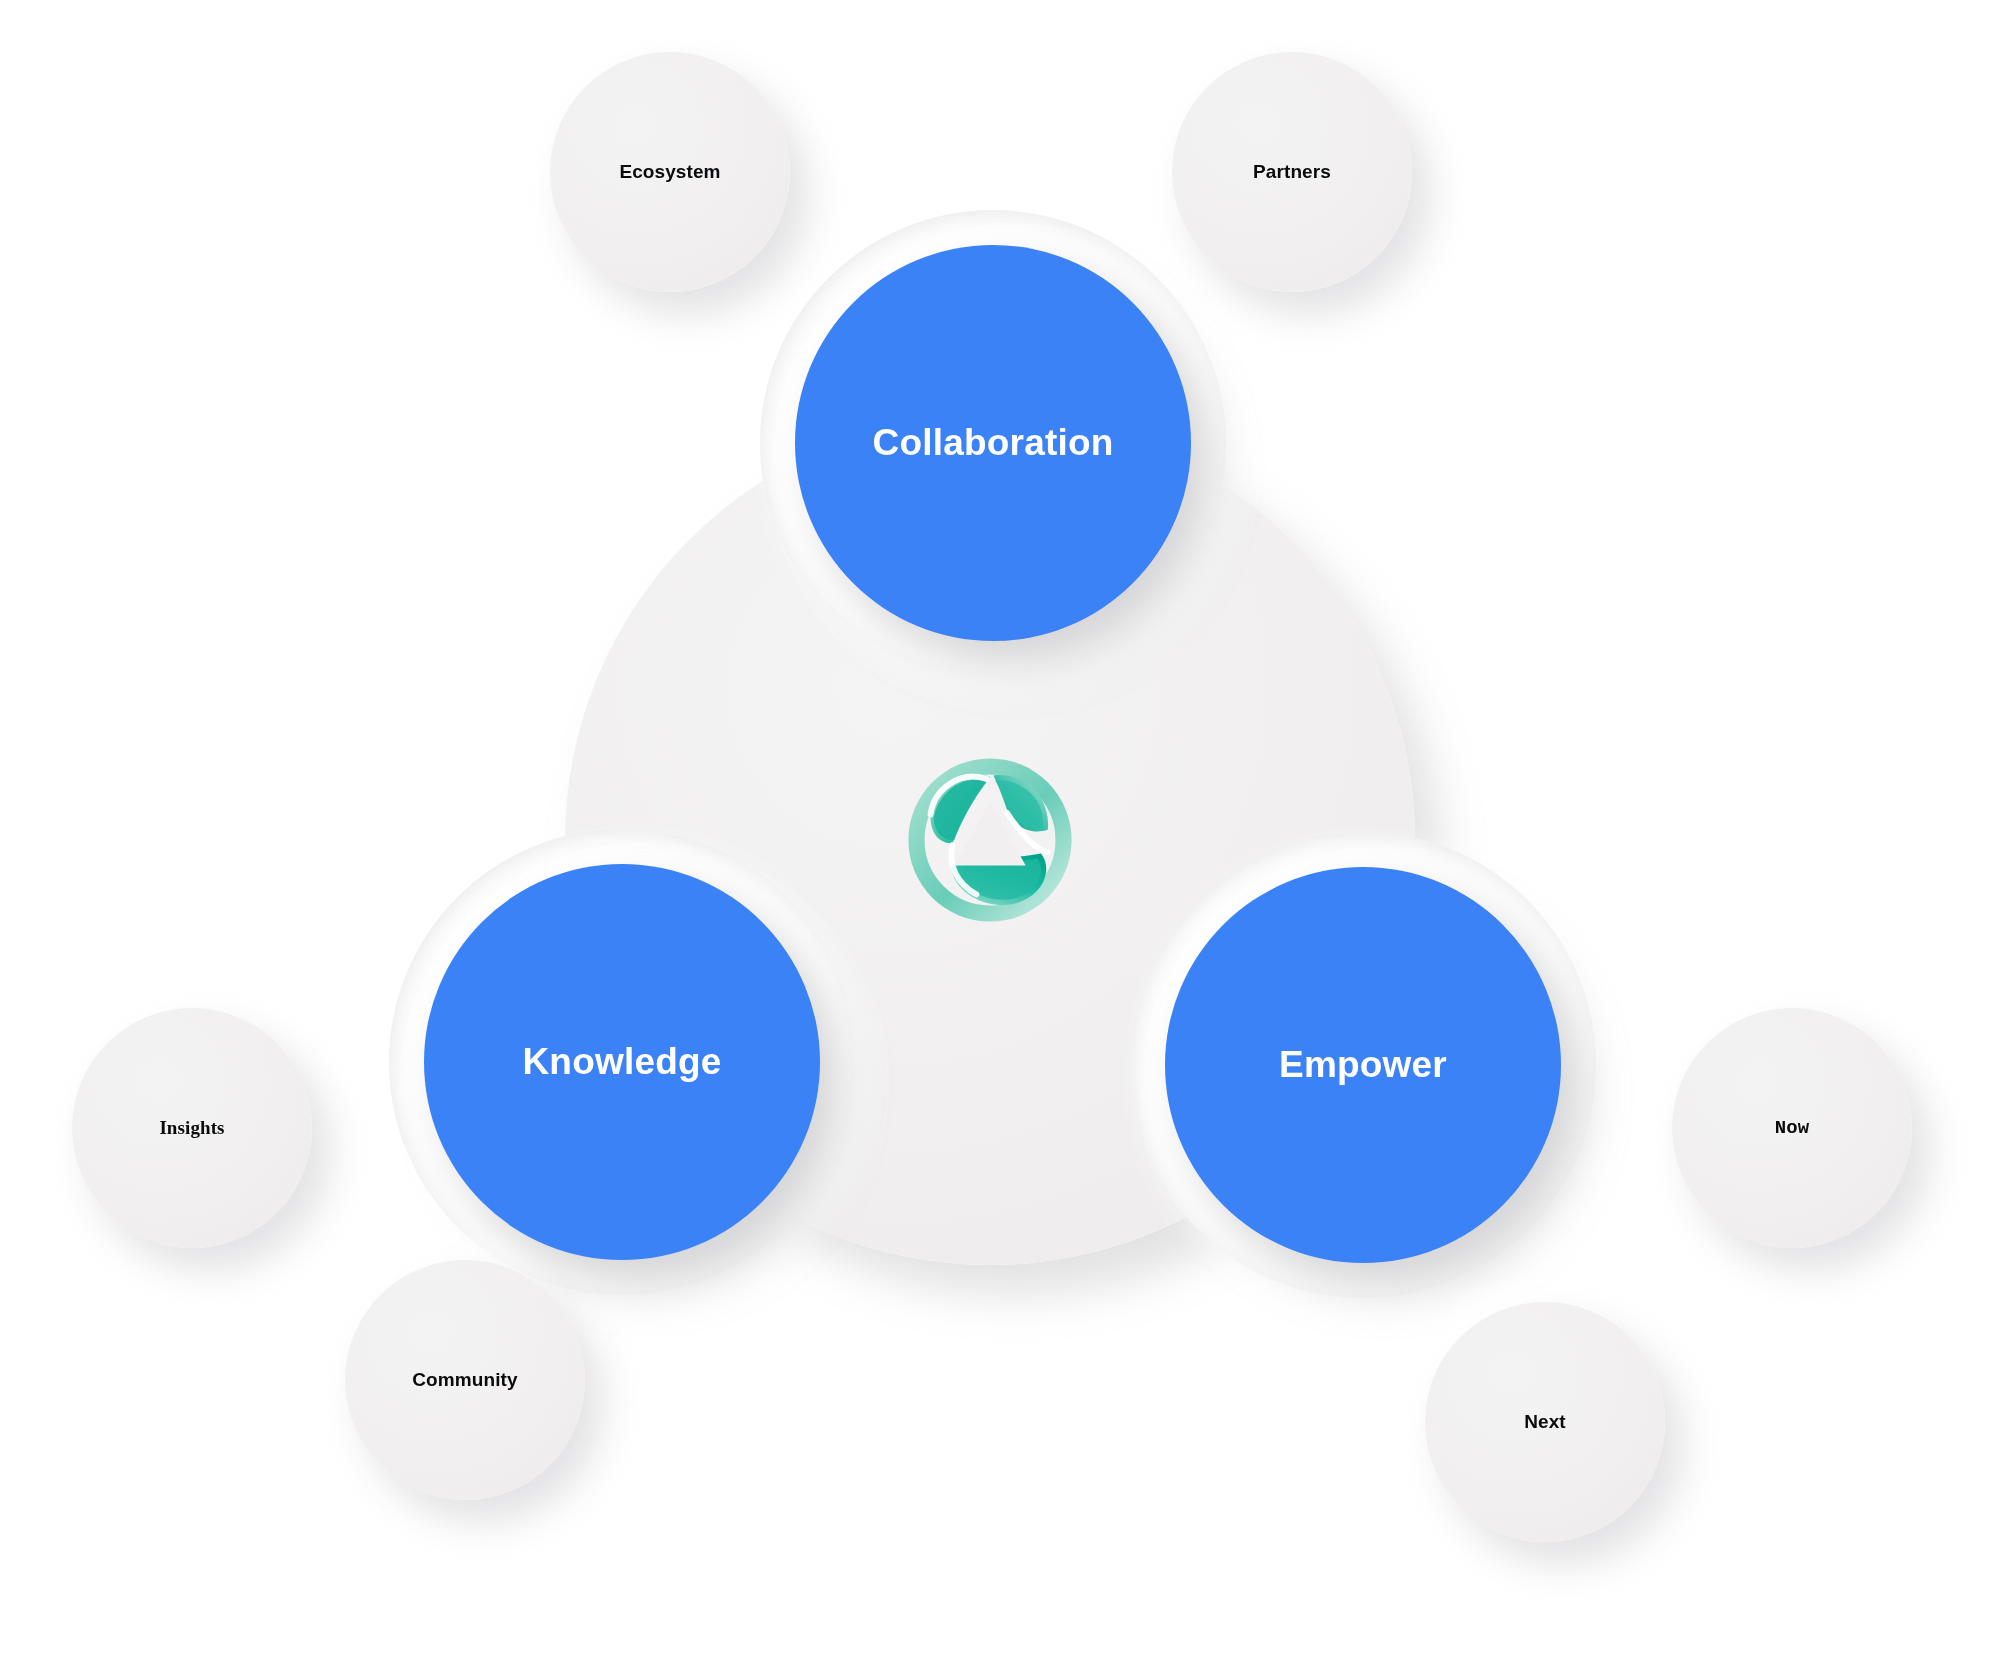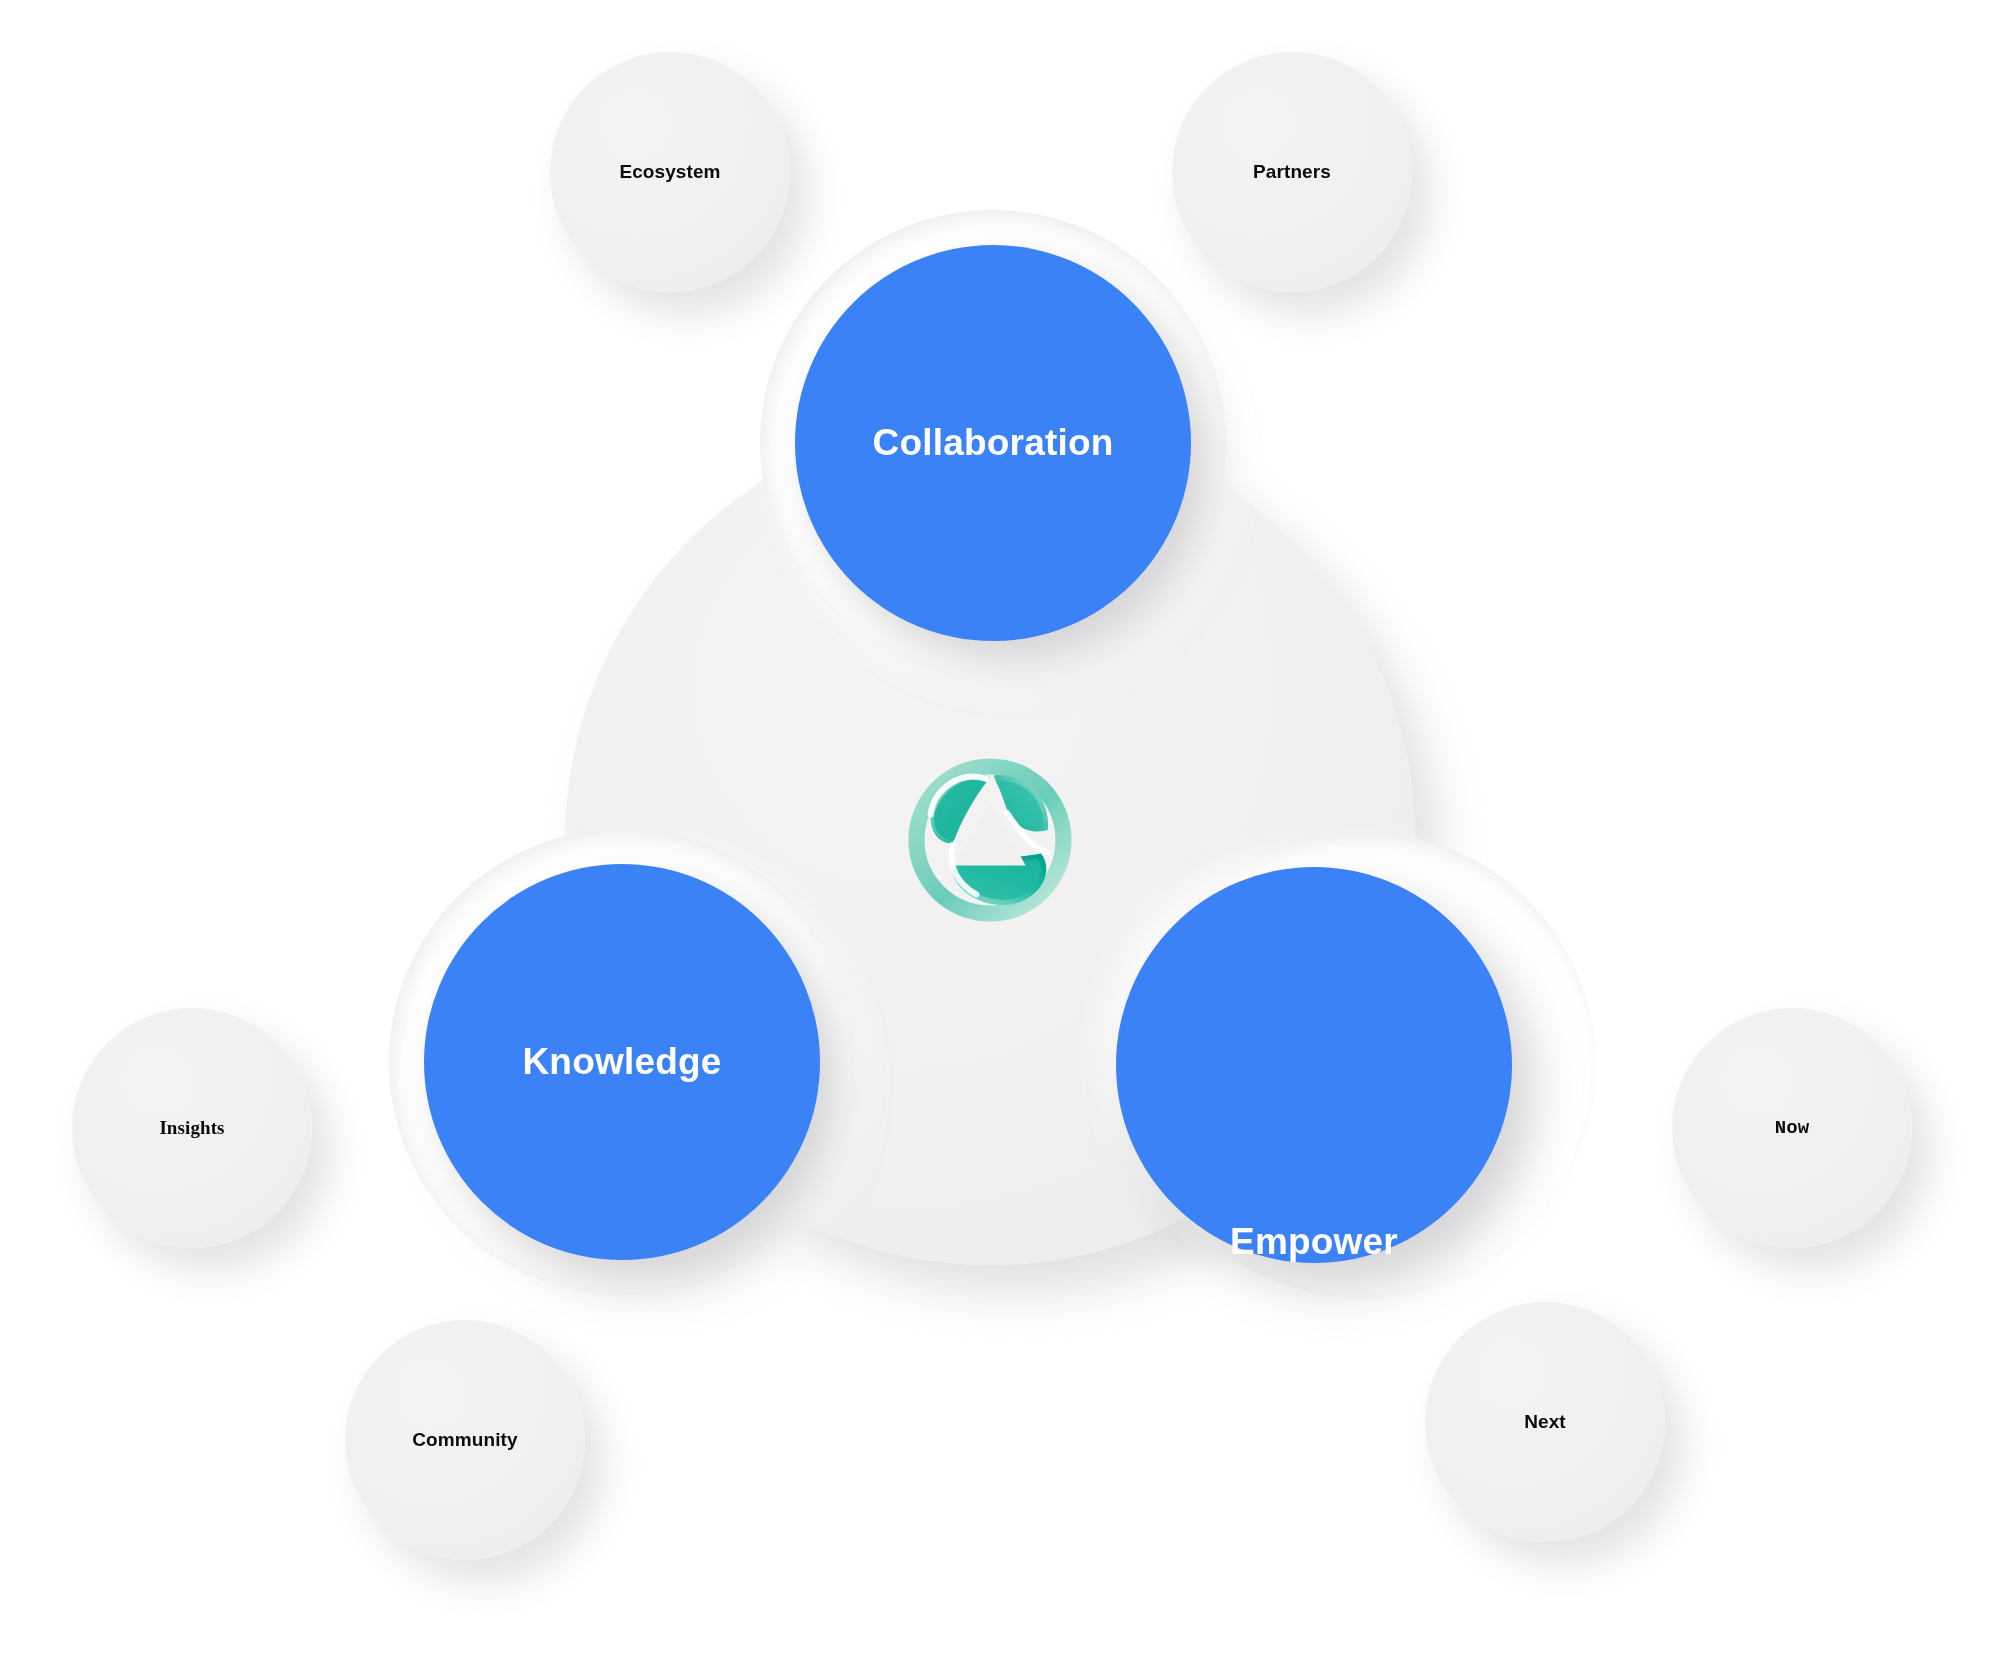--- a/index.html
+++ b/index.html
@@ -178,41 +178,41 @@
   </div>
 
   <div class="node-main" style="left:795px; top:245px;">
     <span class="label">Collaboration</span>
   </div>
 
   <div class="node-main" style="left:424px; top:864px;">
     <span class="label">Knowledge</span>
   </div>
 
-  <div class="node-main" style="left:1116px; top:867px;align-items:flex-end;">
+  <div class="node-main" style="left:1165px; top:867px;">
     <span class="label">Empower</span>
   </div>
 
   <div class="node-sat" style="left:550px; top:52px;">
     <span class="label">Ecosystem</span>
   </div>
 
   <div class="node-sat" style="left:1172px; top:52px;">
     <span class="label">Partners</span>
   </div>
 
   <div class="node-sat" style="left:72px; top:1008px;font-family:Liberation Serif, serif;">
     <span class="label">Insights</span>
   </div>
 
   <div class="node-sat" style="left:1672px; top:1008px;font-family:Liberation Mono, monospace;">
     <span class="label">Now</span>
   </div>
 
-  <div class="node-sat" style="left:345px; top:1320px;text-align:center;">
+  <div class="node-sat" style="left:345px; top:1260px;text-align:center;">
     <span class="label">Community</span>
   </div>
 
   <div class="node-sat" style="left:1425px; top:1302px;">
     <span class="label">Next</span>
   </div>
 
 </div>
 
 </body></html>

